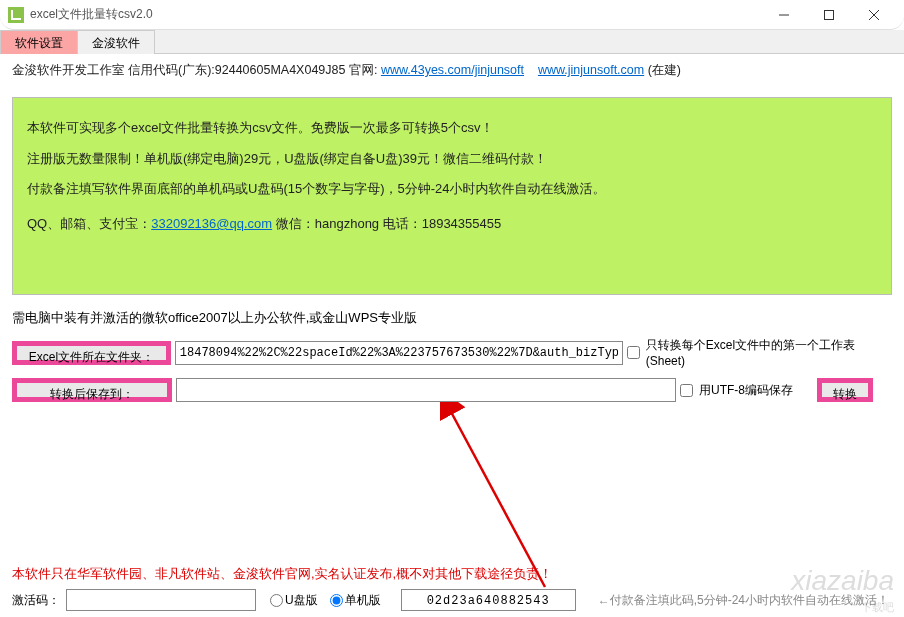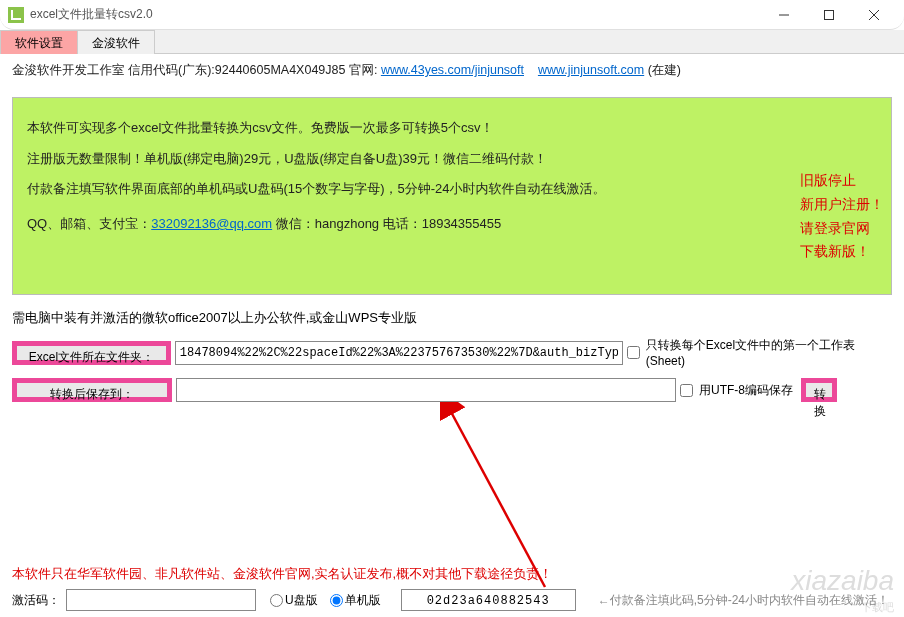--- a/index.html
+++ b/index.html
@@ -87,46 +87,40 @@
       <span>注册版无数量限制！单机版(绑定电脑)</span><span class="bold">29</span><span>元，U盘版(绑定自备U盘)</span><span class="bold">39</span><span>元！微信二维码付款！</span>
     </div>
     <div class="info-line">
       <span class="bold">付款备注</span><span>填写软件界面底部的单机码或U盘码(</span><span class="bold">15个数字与字母</span><span>)，5分钟-24小时内软件自动在线激活。</span>
     </div>
     <div class="info-line" style="margin-top:10px">
       <span>QQ、邮箱、支付宝：</span><a>332092136@qq.com</a><span>  微信：hangzhong   电话：18934355455</span>
     </div>
   </div>
 
-  <div class="side-note">
-    <div>旧版停止</div>
-    <div>新用户注册！</div>
-    <div>请登录官网</div>
-    <div>下载新版！</div>
-  </div>
 
   <div class="req-line">需电脑中装有并激活的微软office2007以上办公软件,或金山WPS专业版</div>
 
   <div class="row">
     <button class="btn wide">Excel文件所在文件夹：</button>
     <input class="text-input path" type="text" value="18478094%22%2C%22spaceId%22%3A%223757673530%22%7D&amp;auth_bizType=DINGDRIVE" style="">
     <label class="checkbox-group">
       <input type="checkbox" style="">
       <span>只转换每个Excel文件中的第一个工作表(Sheet)</span>
     </label>
   </div>
 
   <div class="row">
     <button class="btn wide">转换后保存到：</button>
     <input class="text-input save-input" type="text" style="">
     <label class="checkbox-group">
       <input type="checkbox" style="">
       <span>用UTF-8编码保存</span>
     </label>
-    <button class="btn" style="width:36px;margin-left:4px">转换</button>
+    <button class="btn" style="width:56px;margin-left:20px">转换</button>
   </div>
 
   <svg class="arrow-svg" width="110" height="190">
     <defs>
         <marker id="ah" markerWidth="12" markerHeight="12" refX="2" refY="6" orient="auto">
           <path d="M0,0 L0,12 L12,6 z" fill="#d00"></path>
         </marker>
       </defs>
     <line x1="105" y1="185" x2="10" y2="8" stroke="#d00" stroke-width="2.5" marker-end="url(#ah)"></line>
   </svg>

